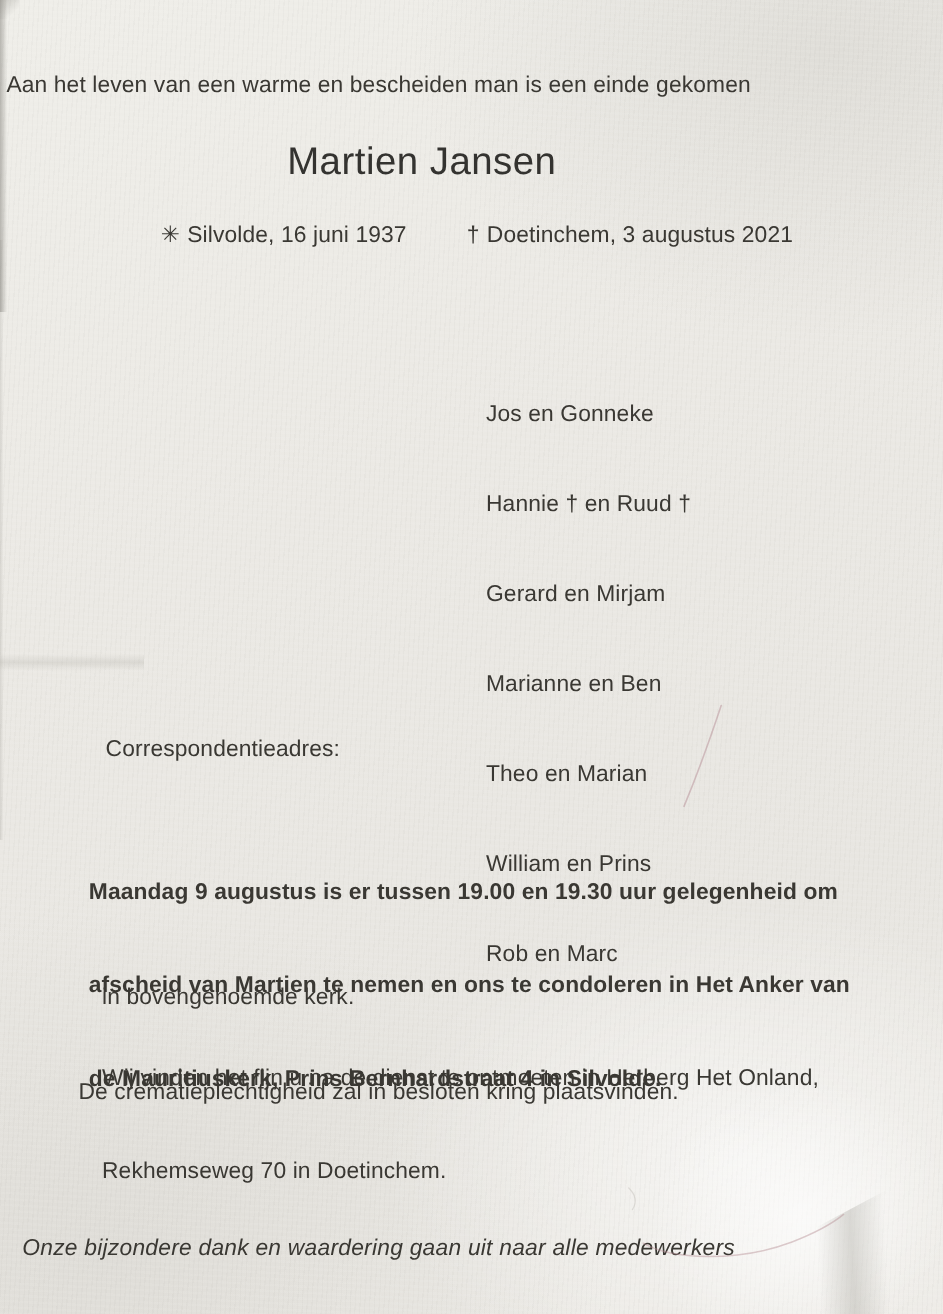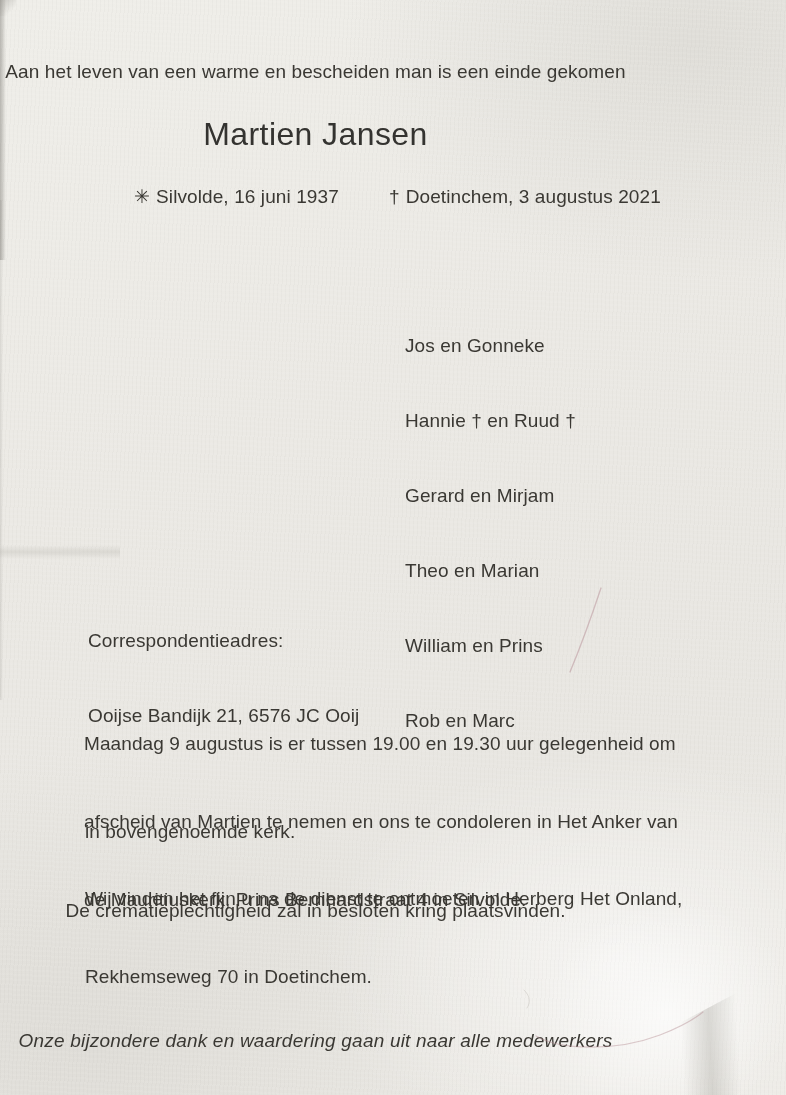--- a/index.html
+++ b/index.html
@@ -82,27 +82,27 @@
     line-height: 26px;
     white-space: pre-wrap;
     letter-spacing: 0.1px;
   }
   .center {
     left: 0;
     width: 631px;
     text-align: center;
   }
   .intro      { top: 59px; }
-  .title      { top: 113px; font-size: 32px; line-height: 42px; letter-spacing: 0.4px; color: #343330; }
+  .title      { top: 113px; font-size: 32px; line-height: 42px; letter-spacing: 0.4px; color: #343330; margin-left: 36px; }
   .date-birth { top: 184px; left: 134px; }
   .date-death { top: 184px; left: 389px; }
   .sym        { padding-right: 6px; }
   .family     { top: 283px; left: 405px; line-height: 25px; }
-  .corr       { top: 578px; left: 88px;  line-height: 25px; }
-  .para-1     { top: 679px; left: 84px; }
+  .corr       { top: 562px; left: 88px;  line-height: 25px; }
+  .para-1     { top: 679px; left: 74px; font-weight: bold; }
   .para-2     { top: 767px; left: 85px; }
   .para-3     { top: 834px; left: 85px; }
   .cremation  { top: 898px; }
   .thanks     { top: 971px; font-style: italic; line-height: 28px; letter-spacing: 0.2px; }
 
   .marks-svg {
     position: absolute;
     inset: 0;
     pointer-events: none;
   }
@@ -123,28 +123,28 @@
 
 <div class="txt center title">Martien Jansen</div>
 
 <div class="txt date-birth"><span class="sym">✳</span><span>Silvolde, 16 juni 1937</span></div>
 <div class="txt date-death"><span class="sym">†</span><span>Doetinchem, 3 augustus 2021</span></div>
 
 <div class="txt family">
   <div>Jos en Gonneke</div>
   <div>Hannie † en Ruud †</div>
   <div>Gerard en Mirjam</div>
+  <div>Marianne en Ben</div>
   <div>Theo en Marian</div>
   <div>William en Prins</div>
   <div>Rob en Marc</div>
 </div>
 
 <div class="txt corr">
   <div>Correspondentieadres:</div>
-  <div>Ooijse Bandijk 21, 6576 JC Ooij</div>
 </div>
 
 <div class="txt para-1">
   <div>Maandag 9 augustus is er tussen 19.00 en 19.30 uur gelegenheid om</div>
   <div>afscheid van Martien te nemen en ons te condoleren in Het Anker van</div>
   <div>de Mauritiuskerk, Prins Bernhardstraat 4 in Silvolde.</div>
 </div>
 
 <div class="txt para-2">
   <div>in bovengenoemde kerk.</div>

